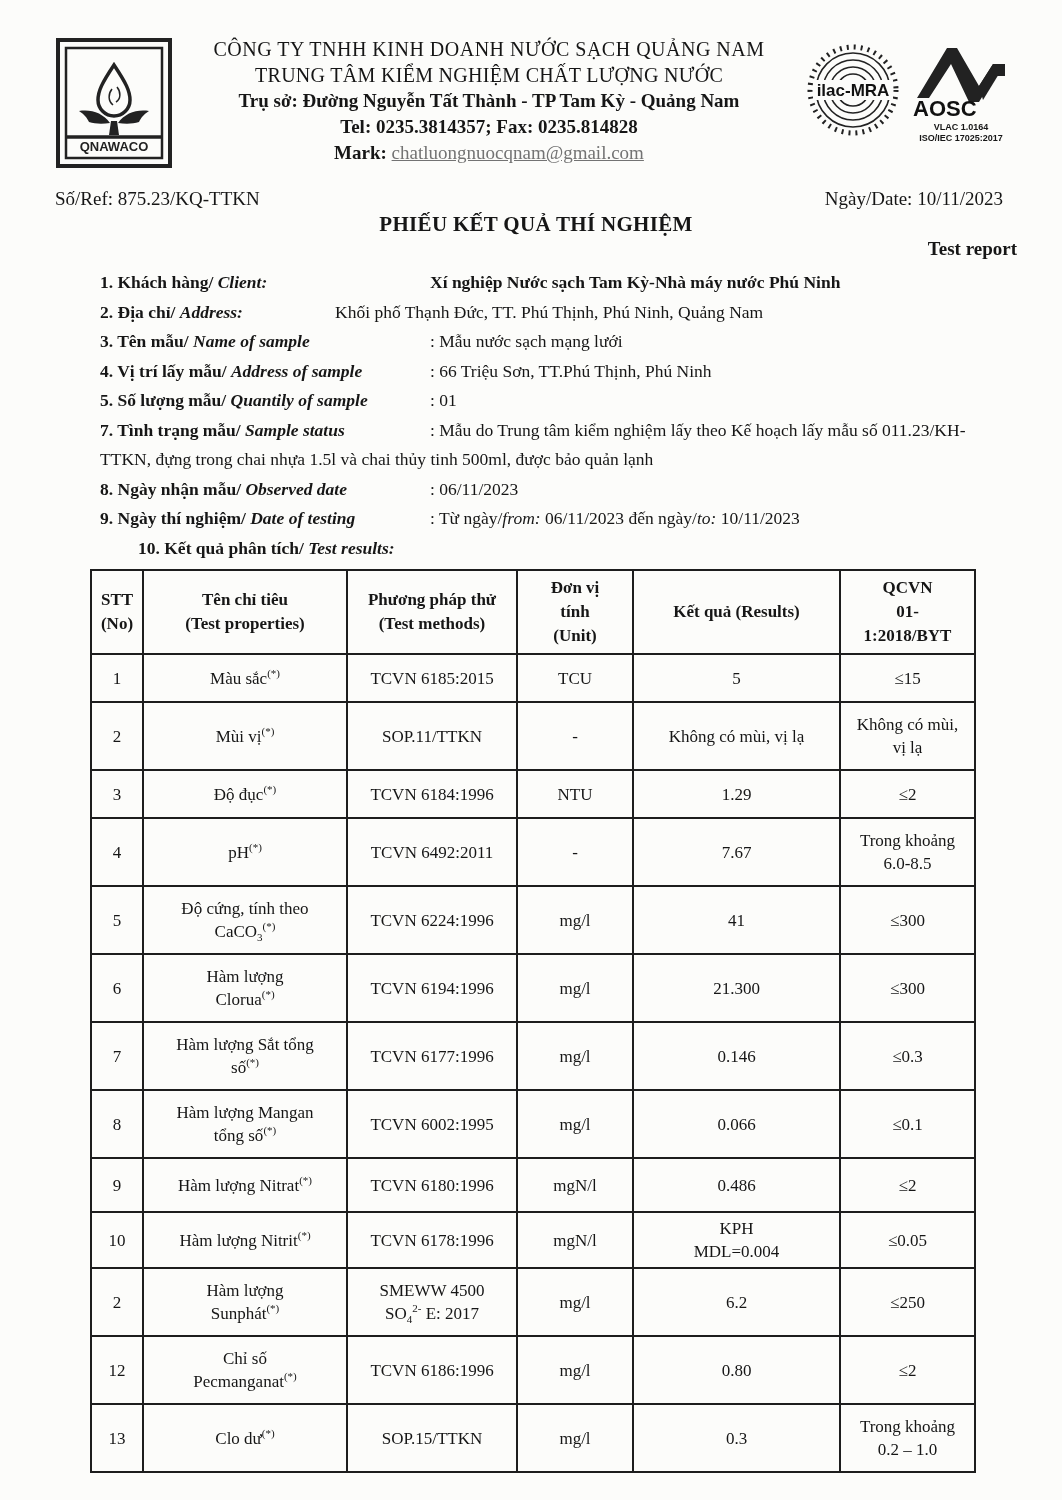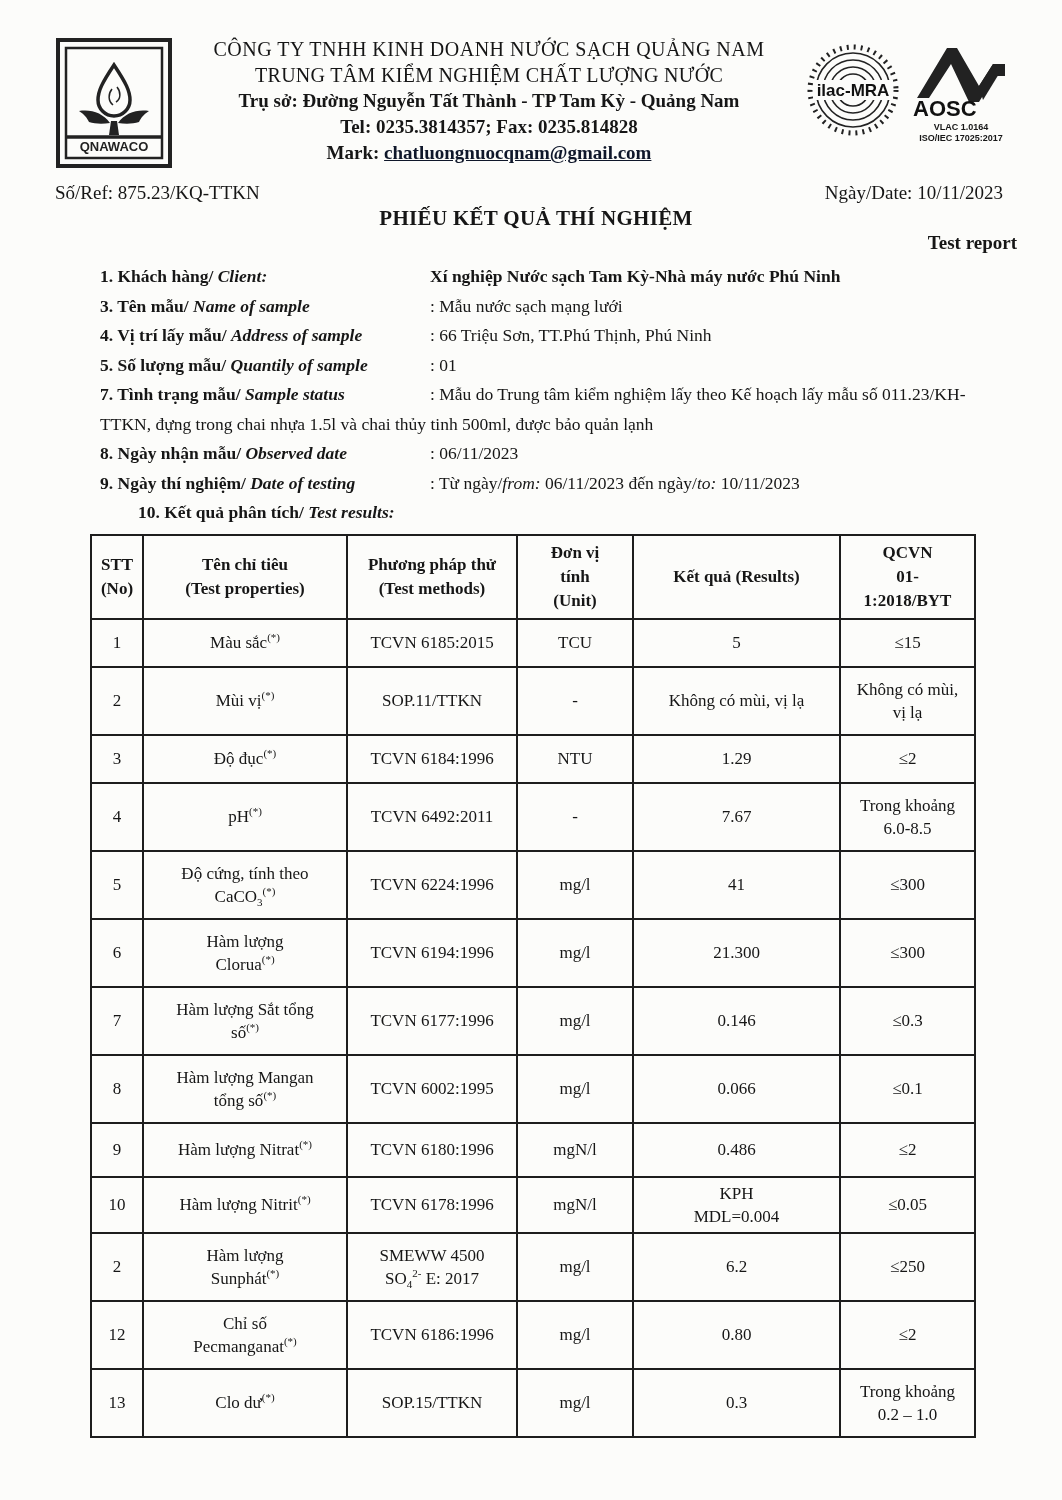--- a/index.html
+++ b/index.html
@@ -10,26 +10,26 @@
     padding:34px 45px 0 55px;overflow:hidden;
   }
   
   .header{display:flex;align-items:flex-start;}
   .logo-stamp{width:118px;height:132px;flex:0 0 auto;margin-top:3px;}
   .header-text{flex:1 1 auto;text-align:center;line-height:26px;padding-top:2px;}
   .company{font-size:20px;letter-spacing:.5px;}
   .center-name{font-size:20px;font-weight:normal;letter-spacing:.3px;}
   .addr,.tel{font-size:19px;font-weight:bold;}
   .email-line{font-size:19px;font-weight:bold;}
-  .email-line a{color:#0f172a;text-decoration:underline;font-weight:bold;}
+  .email-line a{color:#737373;text-decoration:underline;font-weight:normal;}
   .header-logos{flex:0 0 auto;width:212px;display:flex;gap:8px;align-items:flex-start;padding-top:8px;}
   .vlac-lines{font-family:"Liberation Sans","DejaVu Sans",sans-serif;font-weight:bold;
     font-size:9px;line-height:11px;text-align:center;margin-top:-2px;}
   
-  .ref-row{display:flex;justify-content:space-between;font-size:19px;margin-top:13px;padding-right:14px;}
+  .ref-row{display:flex;justify-content:space-between;font-size:19px;margin-top:19px;padding-right:14px;}
   
   .title-vi{text-align:center;font-size:21px;font-weight:bold;margin-top:2px;letter-spacing:.3px;}
   .title-en{text-align:right;font-size:19px;font-weight:bold;margin-top:1px;}
   
   .info-list{margin-top:8px;padding-left:45px;padding-right:10px;font-size:17.5px;line-height:29.5px;}
   .info-item{min-height:29px;}
   .info-label{font-weight:bold;display:inline-block;vertical-align:top;white-space:nowrap;}
   .info-label .en{font-style:italic;}
   .w330 .info-label{width:330px;}
   .w235 .info-label{width:235px;}
@@ -113,20 +113,21 @@
   <div class="ref-row">
     <span>Số/Ref: 875.23/KQ-TTKN</span>
     <span>Ngày/Date: 10/11/2023</span>
   </div>
 
   <div class="title-vi">PHIẾU KẾT QUẢ THÍ NGHIỆM</div>
   <div class="title-en">Test report</div>
 
   <div class="info-list" id="info-list">
       <div class="info-item w330 strong"><span class="info-label">1. Khách hàng/ <span class="en">Client:</span></span><span class="info-value">Xí nghiệp Nước sạch Tam Kỳ-Nhà máy nước Phú Ninh</span></div>
+      <div class="info-item w235"><span class="info-label">2. Địa chỉ/ <span class="en">Address:</span></span><span class="info-value">Khối phố Thạnh Đức, TT. Phú Thịnh, Phú Ninh, Quảng Nam</span></div>
       <div class="info-item w330"><span class="info-label">3. Tên mẫu/ <span class="en">Name of sample</span></span><span class="info-value">: Mẫu nước sạch mạng lưới</span></div>
       <div class="info-item w330"><span class="info-label">4. Vị trí lấy mẫu/ <span class="en">Address of sample</span></span><span class="info-value">: 66 Triệu Sơn, TT.Phú Thịnh, Phú Ninh</span></div>
       <div class="info-item w330"><span class="info-label">5. Số lượng mẫu/ <span class="en">Quantily of sample</span></span><span class="info-value">: 01</span></div>
       <div class="info-item w330"><span class="info-label">7. Tình trạng mẫu/ <span class="en">Sample status</span></span><span class="info-value">: Mẫu do Trung tâm kiểm nghiệm lấy theo Kế hoạch lấy mẫu số 011.23/KH-TTKN, đựng trong chai nhựa 1.5l và chai thủy tinh 500ml, được bảo quản lạnh</span></div>
       <div class="info-item w330"><span class="info-label">8. Ngày nhận mẫu/ <span class="en">Observed date</span></span><span class="info-value">: 06/11/2023</span></div>
       <div class="info-item w330"><span class="info-label">9. Ngày thí nghiệm/ <span class="en">Date of testing</span></span><span class="info-value">: Từ ngày/<i>from:</i> 06/11/2023  đến ngày/<i>to:</i> 10/11/2023</span></div>
       <div class="info-item wauto"><span class="info-label">10. Kết quả phân tích/ <span class="en">Test results:</span></span><span class="info-value"></span></div>
     </div>
 
   <table class="results-table">

